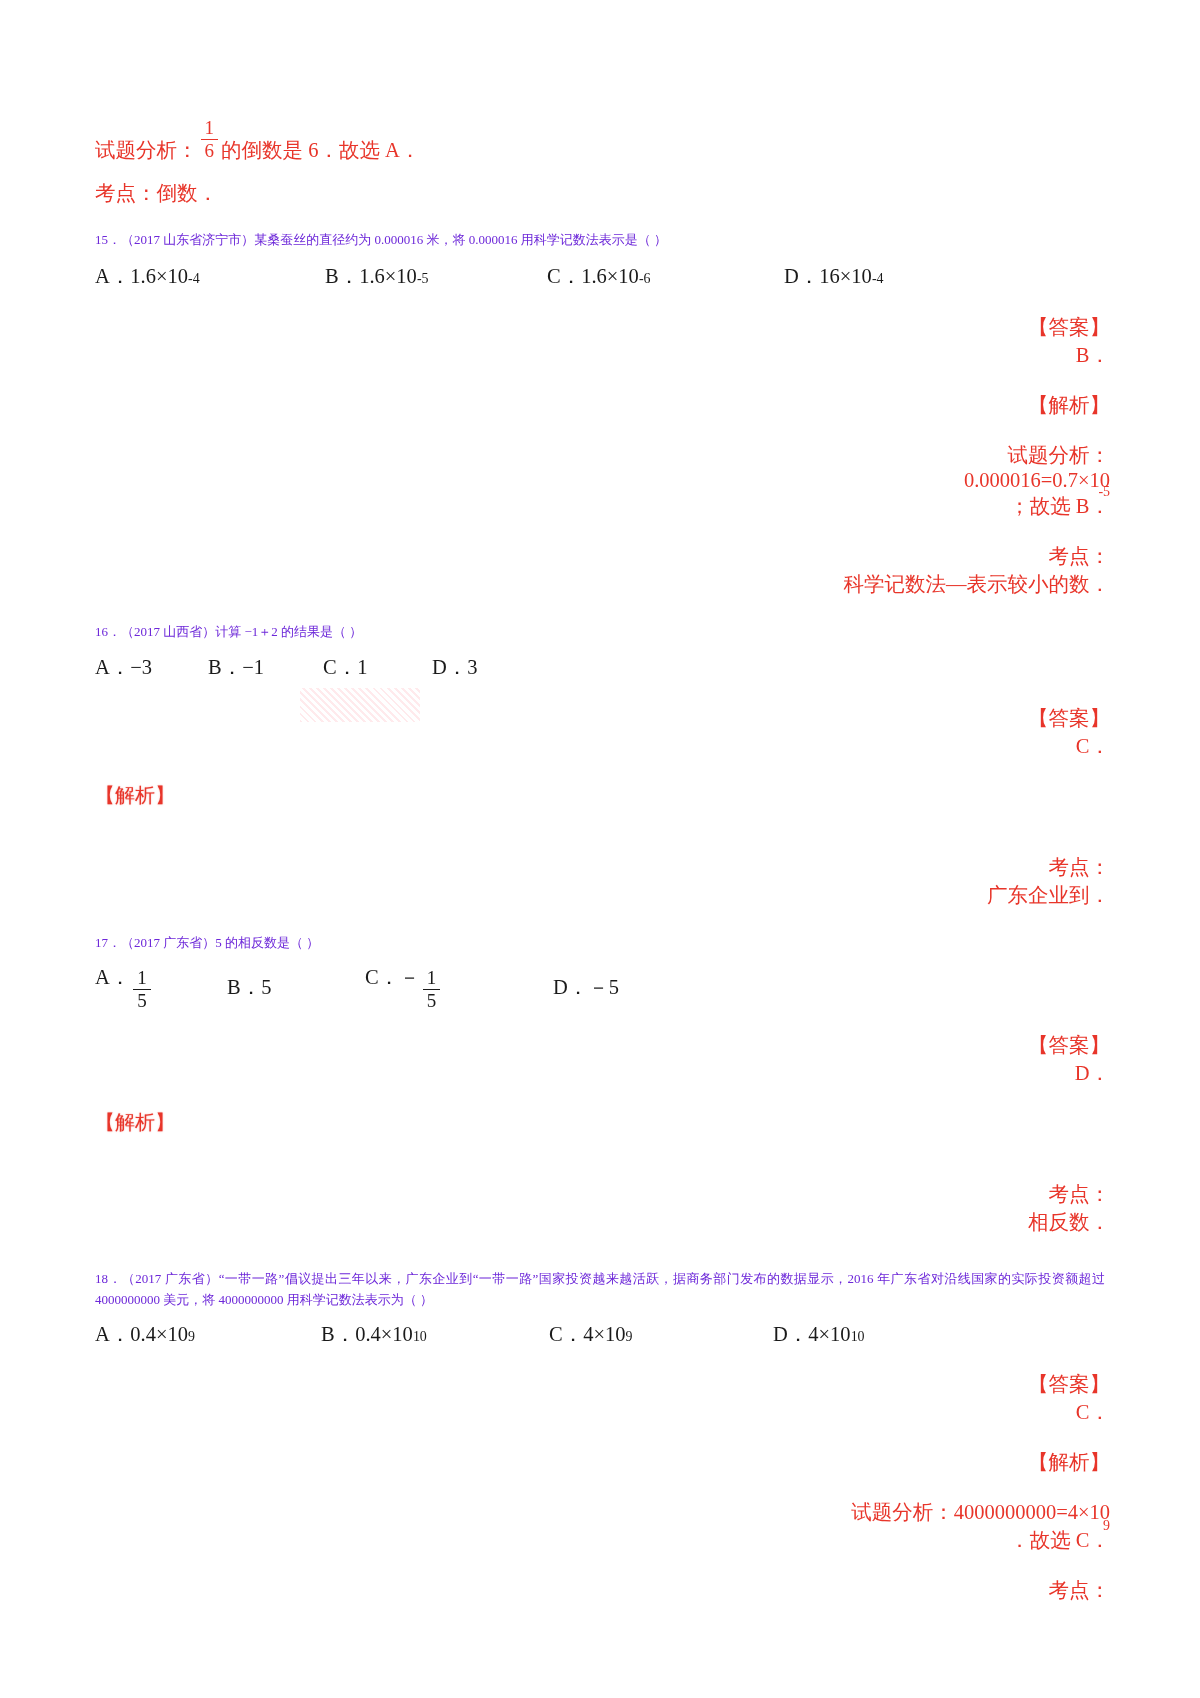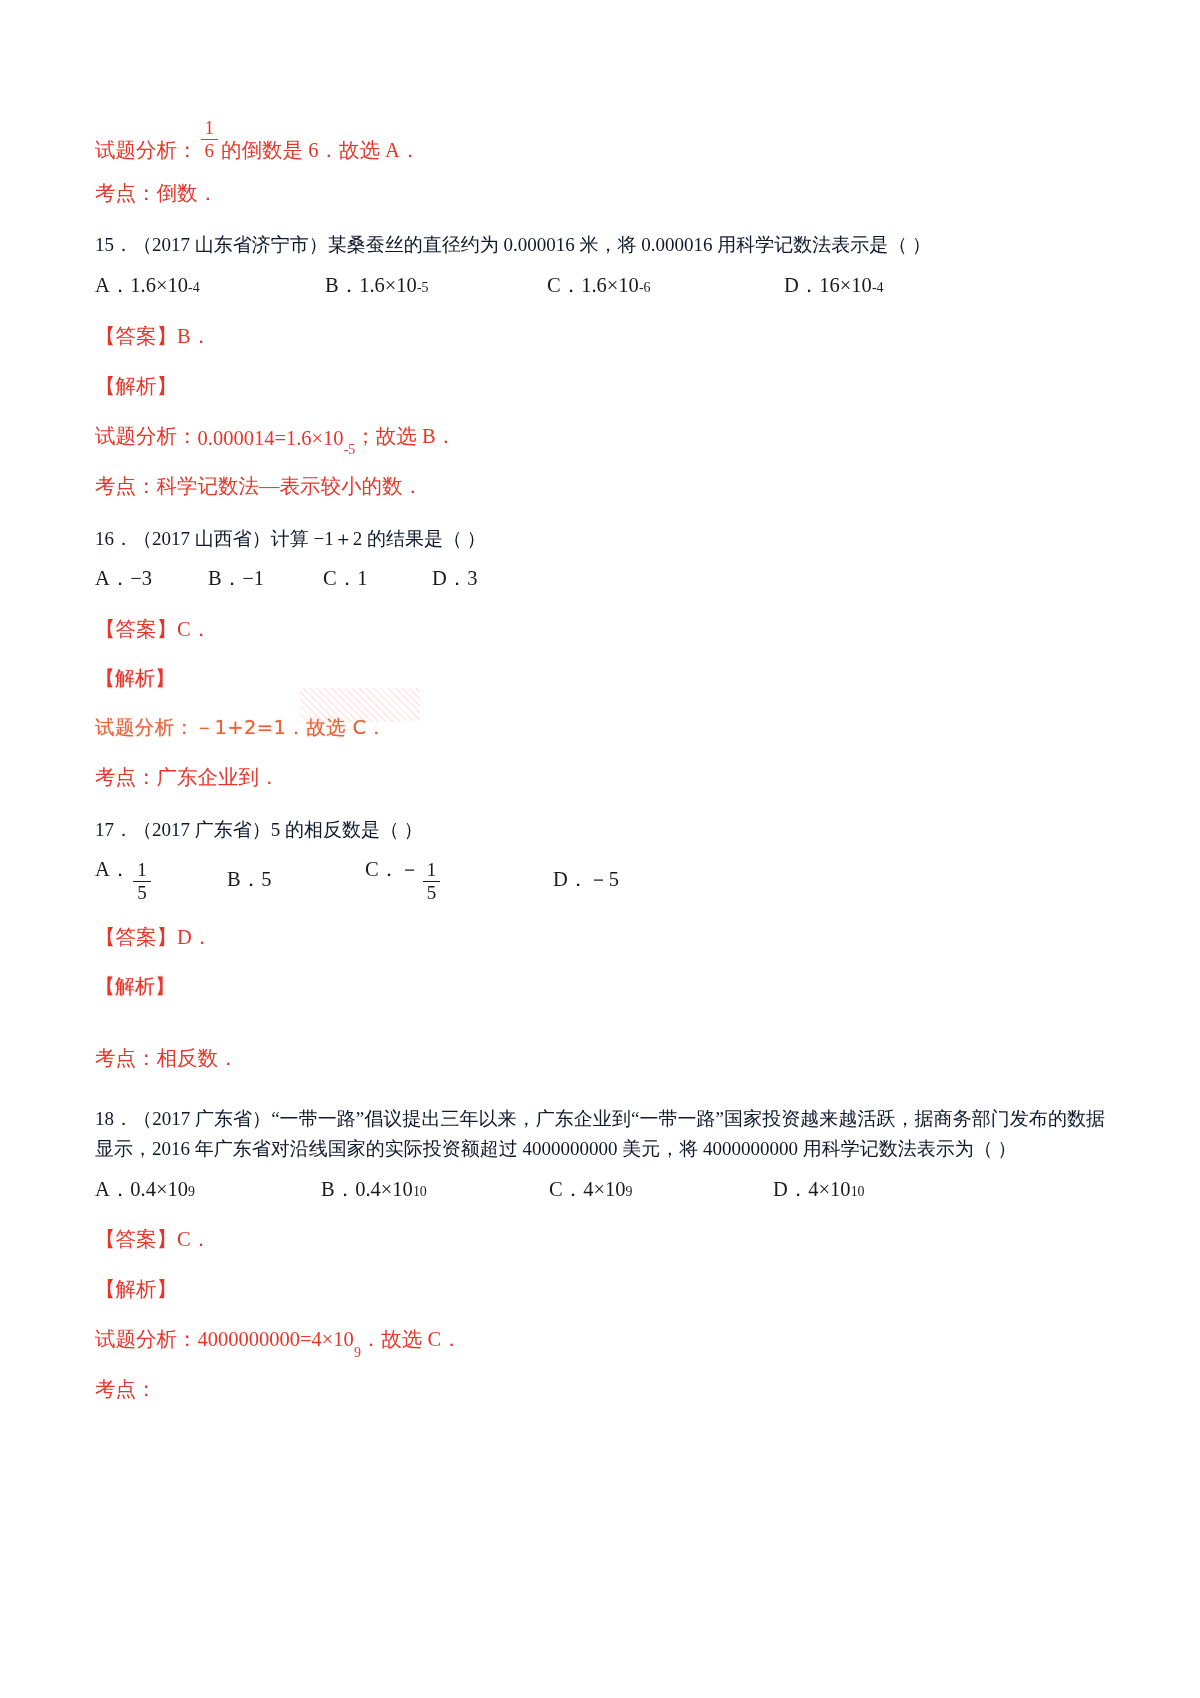--- a/index.html
+++ b/index.html
@@ -34,23 +34,23 @@
     padding: 0;
     white-space: nowrap;
   }
   .blk {
     margin-bottom: 27px;
   }
   .red {
     color: #e8352a;
   }
   .q-line {
-    font-size: 19px;
+    font-size: 13px;
     line-height: 1.55;
-    color: #0f172a;
+    color: #6d28d9;
   }
   .q-wrap {
     white-space: normal;
     width: 1010px;
   }
   .opts {
     display: flex;
     font-size: 20.5px;
     color: #1a1a1a;
     align-items: flex-end;
@@ -76,20 +76,21 @@
     padding: 1px 4px 0 4px;
   }
   sup {
     font-size: 0.68em;
     vertical-align: super;
     line-height: 0;
   }
   .ans {
     font-size: 20.5px;
     color: #e8352a;
+    flex-direction: column;
   }
   .fuzzy {
     color: #e8633a;
     font-family: "DejaVu Sans", sans-serif;
     font-size: 19.5px;
     letter-spacing: 0.4px;
     text-shadow: 0 0 1.2px rgba(232,99,58,0.55);
   }
   .fuzzy-big {
     color: #e8352a;
@@ -162,21 +163,21 @@
         <span>【答案】</span>
         <span>B．</span>
       </div>
       <div style="height:22px"></div>
       <div class="row ans">
         <span>【解析】</span>
       </div>
       <div style="height:22px"></div>
       <div class="row ans">
         <span>试题分析：</span>
-        <span>0.000014=1.6×10</span>
+        <span>0.000016=0.7×10</span>
           <sup>-5</sup>
           <span>；故选 B．</span>
       </div>
       <div style="height:22px"></div>
       <div class="row ans">
         <span>考点：</span>
         <span>科学记数法—表示较小的数．</span>
       </div>
     </div>
 
@@ -204,23 +205,20 @@
       <div style="height:23px"></div>
       <div class="row ans">
         <span>【答案】</span>
         <span>C．</span>
       </div>
       <div style="height:22px"></div>
       <div class="row">
         <span class="fuzzy-big">【解析】</span>
       </div>
       <div style="height:22px"></div>
-      <div class="row">
-        <span class="fuzzy">试题分析：－1+2=1．故选 C．</span>
-      </div>
       <div style="height:22px"></div>
       <div class="row ans">
         <span>考点：</span>
         <span>广东企业到．</span>
       </div>
     </div>
 
     <div class="blk" style="margin-bottom:32px">
       <div class="q-line q-wrap">17．（2017 广东省）5 的相反数是（      ）</div>
       <div style="height:10px"></div>

